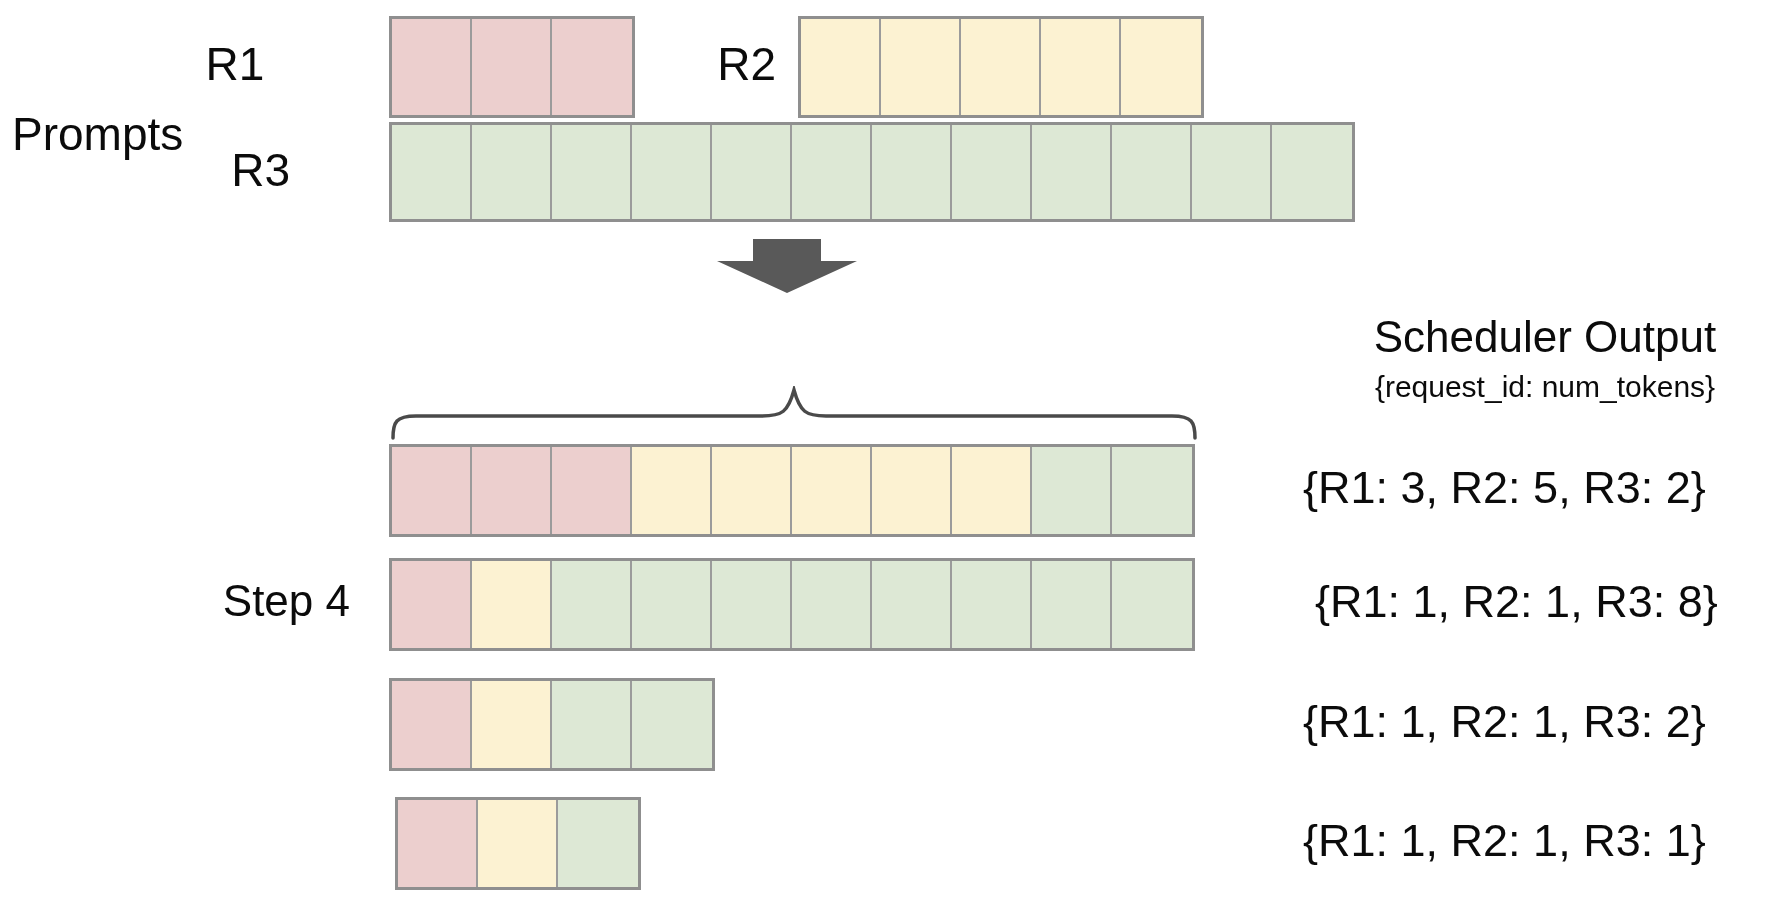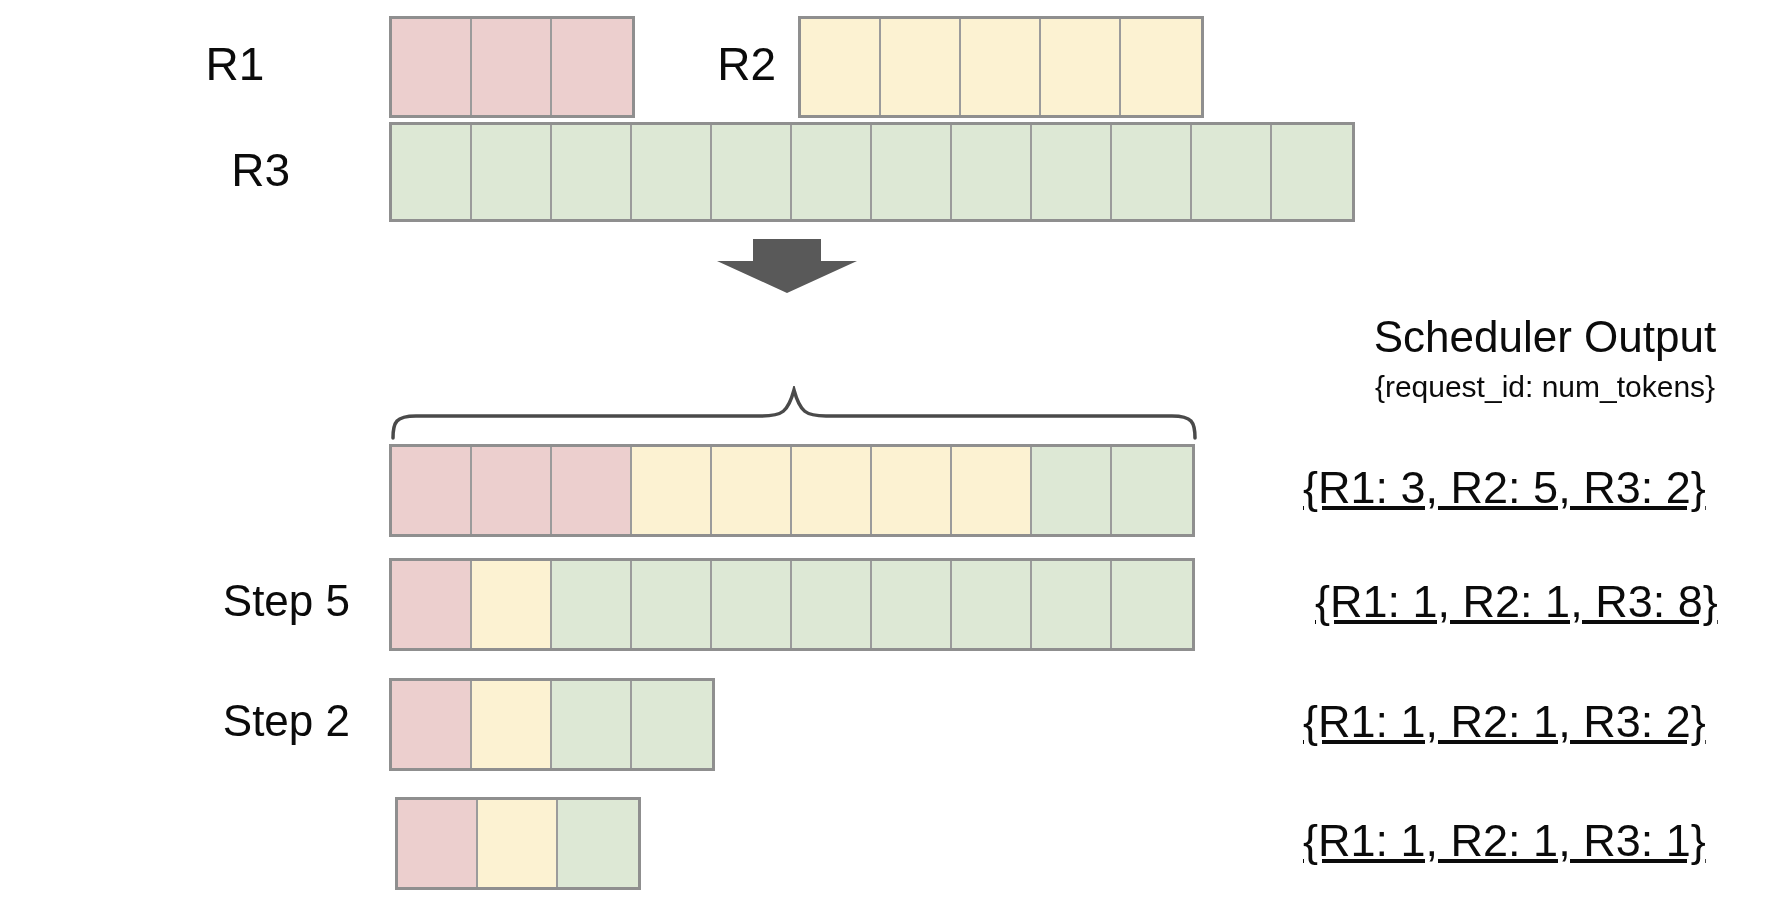--- a/index.html
+++ b/index.html
@@ -34,28 +34,29 @@
   .sched-title    { left:1305px; top:310px; width:480px; font-size:44px; line-height:54px; }
   .sched-subtitle { left:1305px; top:368px; width:480px; font-size:30px; line-height:38px; }
 
   .step-label  { left:150px; width:200px; font-size:44px; line-height:54px; }
   .step-row-0 { left:389px; top:444px; height:87px; }
   .step-row-1 { left:389px; top:558px; height:87px; }
   .step-row-2 { left:389px; top:678px; height:87px; }
   .step-row-3 { left:395px; top:797px; height:87px; }
   .lbl-step-0 { top:460px; } .lbl-step-1 { top:574px; } .lbl-step-2 { top:694px; } .lbl-step-3 { top:813px; left:158px; }
 
-  .step-output { left:1303px; font-size:45px; line-height:55px;text-decoration:underline; }
+  .step-output { left:1303px; font-size:45px; line-height:55px; }
   .out-step-0 { top:460px; } .out-step-1 { top:574px;margin-left:12px; } .out-step-2 { top:694px; } .out-step-3 { top:813px; }
 </style>
 </head>
 <body>
 
 <div class="canvas">
 
+  <div class="lbl prompts-label">Prompts</div>
   <div class="lbl big right r1-label">R1</div>
   <div class="lbl big right r2-label">R2</div>
   <div class="lbl big right r3-label">R3</div>
 
   <div class="token-row row-r1" id="row-R1">
       <div class="cell" style="background: rgb(236, 207, 206);"></div>
       <div class="cell" style="background: rgb(236, 207, 206);"></div>
       <div class="cell" style="background: rgb(236, 207, 206);"></div>
     </div>
   <div class="token-row row-r2" id="row-R2">
@@ -88,22 +89,21 @@
 
   <div class="brace-wrap">
     <svg width="808" height="54" viewBox="0 0 808 54">
       <path id="brace-path" d="M 3 52 C 3 36 6 30 26 30 L 372 30 C 392 30 398 26 404 4 C 410 26 416 30 436 30 L 782 30 C 802 30 805 36 805 52" fill="none" stroke="#4a4a4a" stroke-width="3.5" stroke-linecap="round"></path>
     </svg>
   </div>
 
   <div class="lbl center sched-title">Scheduler Output</div>
   <div class="lbl center sched-subtitle">{request_id: num_tokens}</div>
 
-  <div class="lbl right step-label lbl-step-1">Step 5</div>
-  <div class="lbl right step-label lbl-step-2">Step 2</div>
+  <div class="lbl right step-label lbl-step-1">Step 4</div>
 
   <div class="token-row step-row-0" id="step-0">
       <div class="cell" style="background: rgb(236, 207, 206);"></div>
       <div class="cell" style="background: rgb(236, 207, 206);"></div>
       <div class="cell" style="background: rgb(236, 207, 206);"></div>
       <div class="cell" style="background: rgb(252, 242, 210);"></div>
       <div class="cell" style="background: rgb(252, 242, 210);"></div>
       <div class="cell" style="background: rgb(252, 242, 210);"></div>
       <div class="cell" style="background: rgb(252, 242, 210);"></div>
       <div class="cell" style="background: rgb(252, 242, 210);"></div>

